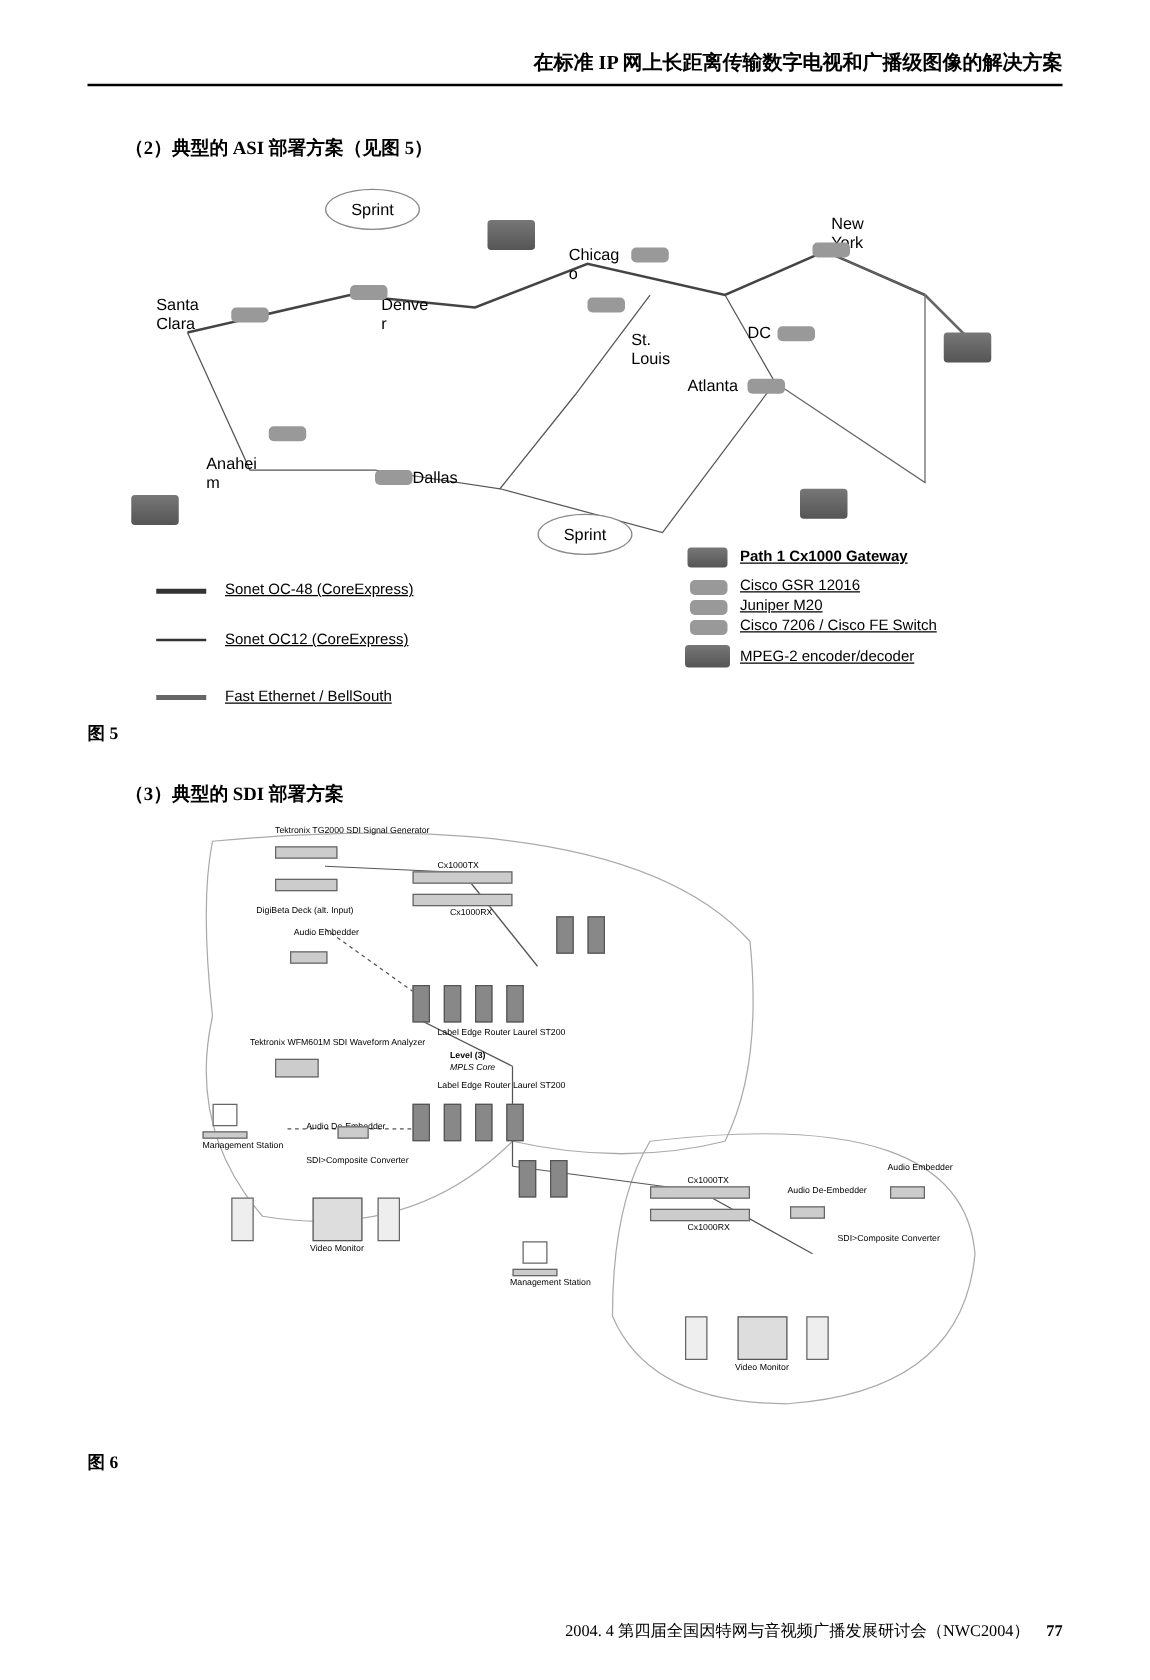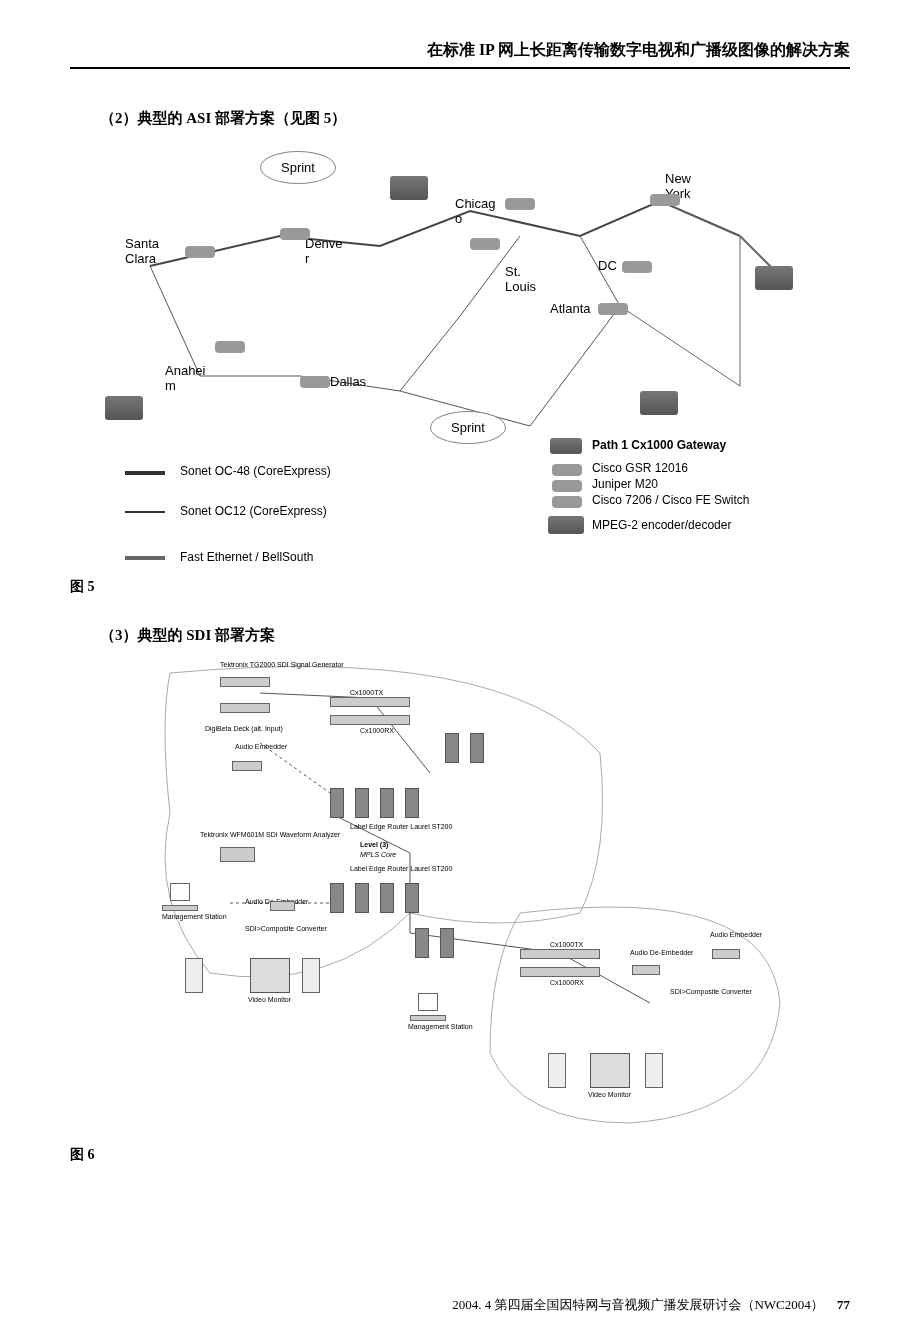--- a/index.html
+++ b/index.html
@@ -72,20 +72,21 @@
   .legend-line {
     position: absolute;
     height: 2px;
     width: 40px;
     background: #333;
   }
   .legend-text {
     position: absolute;
     font-family: Arial, sans-serif;
     font-size: 12px;
+    text-decoration: underline;
   }
   .footer {
     position: absolute;
     bottom: 30px;
     right: 70px;
     font-size: 13px;
     font-family: Liberation Serif, serif;
   }
   .page-num {
     font-weight: bold;
@@ -291,18 +292,18 @@
 
   <div class="tiny-text" style="left:520px; top:335px;">SDI&gt;Composite
 Converter</div>
 
   <div class="monitor" style="left:440px; top:400px;"></div>
   <div class="tiny-text" style="left:438px; top:438px;">Video Monitor</div>
   <div style="position:absolute; left:398px; top:400px; width:18px; height:35px; border:1px solid #666; background:#eee;"></div>
   <div style="position:absolute; left:495px; top:400px; width:18px; height:35px; border:1px solid #666; background:#eee;"></div>
 </div>
 
-<div class="cap" style="margin-top:13px;">图 6</div>
+<div class="cap" style="margin-top:28px;">图 6</div>
 
 <div class="footer">
   <span>2004. 4   第四届全国因特网与音视频广播发展研讨会（NWC2004）</span>
   <span class="page-num">77</span>
 </div>
 
 </body></html>

